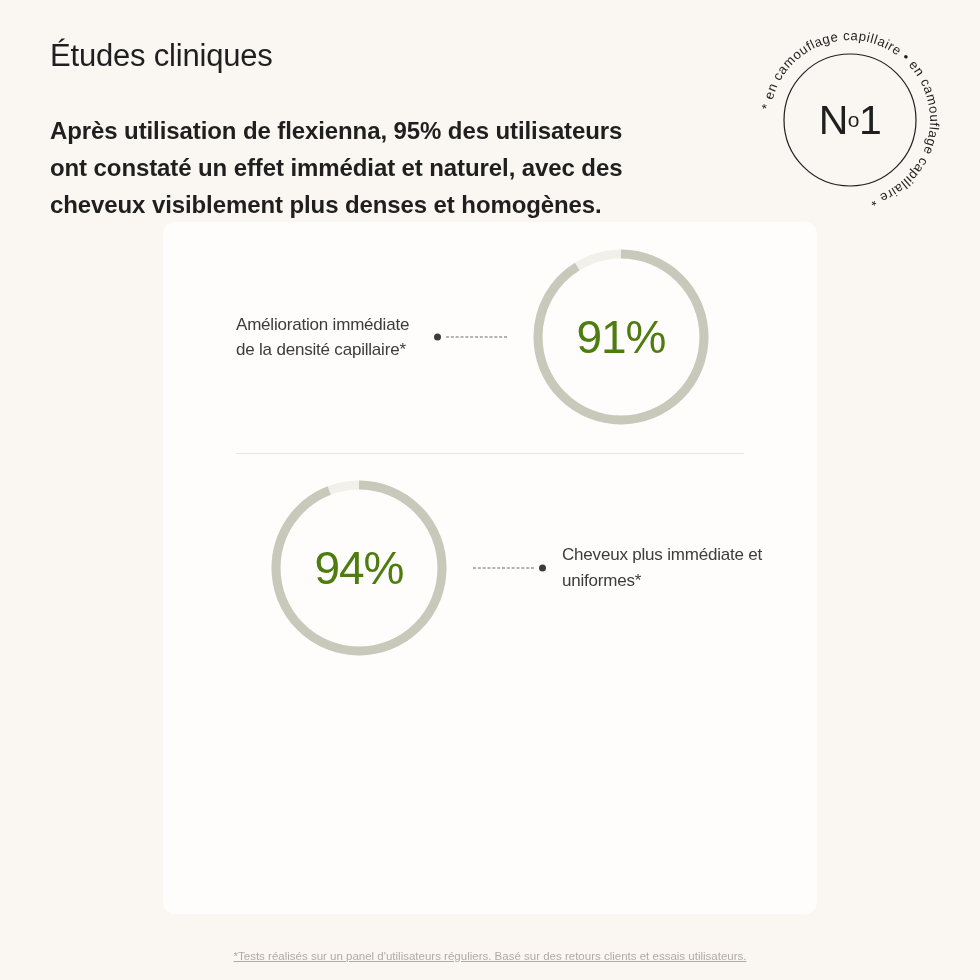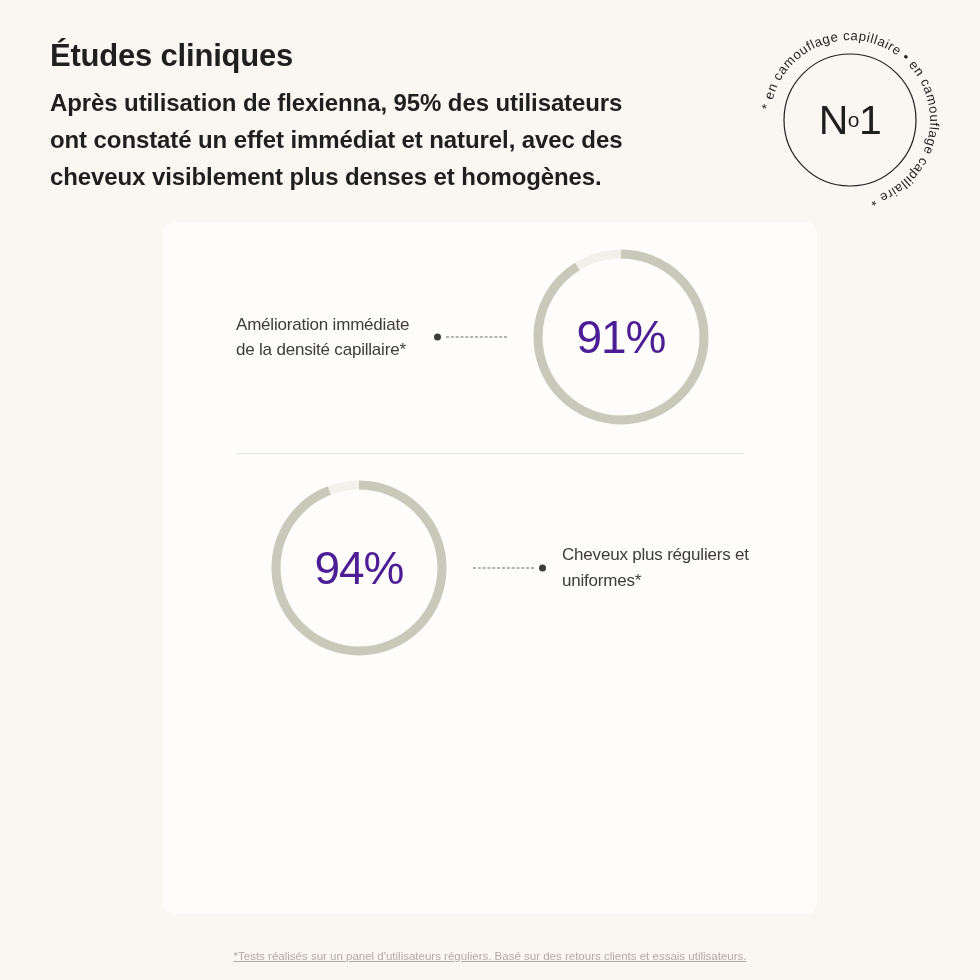--- a/index.html
+++ b/index.html
@@ -16,24 +16,24 @@
   }
 
   
   .header {
     position: absolute;
     left: 50px; top: 38px;
     width: 620px;
   }
   .title {
     font-size: 31px;
-    font-weight: bold;
+    font-weight: normal;
     color: #1f1f1f;
     letter-spacing: -0.2px;
-    margin-bottom: 10px;
+    margin-bottom: 38px;
   }
   .subtitle {
     font-size: 24px;
     font-weight: bold;
     color: #1f1f1f;
     line-height: 1.55;
     letter-spacing: -0.1px;
     max-width: 585px;
   }
 
@@ -138,21 +138,21 @@
   }
   .donut svg { display: block; }
   .donut .value {
     position: absolute;
     left: 0; top: 0;
     width: 184px; height: 184px;
     display: flex;
     align-items: center;
     justify-content: center;
     font-size: 46px;
-    color: #4c1d95;
+    color: #4d7c0f;
     font-weight: 400;
     letter-spacing: -1px;
   }
 
   .footnote {
     position: absolute;
     left: 0; right: 0;
     bottom: 14px;
     text-align: center;
     font-size: 11.5px;
@@ -203,21 +203,21 @@
             <circle cx="92" cy="92" r="83" fill="none" stroke="#f1f0ea" stroke-width="9"></circle>
             <circle cx="92" cy="92" r="83" fill="none" stroke="#c8c9bb" stroke-width="9" stroke-dasharray="474.6 521.5" stroke-dashoffset="0" transform="rotate(-90 92 92)" stroke-linecap="butt"></circle>
           </svg>
           <div class="value">91%</div>
         </div>
       </div>
     </div>
 
     <div class="row reverse">
       <div class="row-inner">
-        <div class="label">Cheveux plus réguliers et uniformes*</div>
+        <div class="label">Cheveux plus immédiate et uniformes*</div>
         <div class="connector dot-right">
           <span class="dot"></span>
           <span class="dotline"></span>
         </div>
         <div class="donut">
           <svg width="184" height="184" viewBox="0 0 184 184">
             <circle cx="92" cy="92" r="83" fill="none" stroke="#f1f0ea" stroke-width="9"></circle>
             <circle cx="92" cy="92" r="83" fill="none" stroke="#c8c9bb" stroke-width="9" stroke-dasharray="490.2 521.5" stroke-dashoffset="0" transform="rotate(-90 92 92)" stroke-linecap="butt"></circle>
           </svg>
           <div class="value">94%</div>

